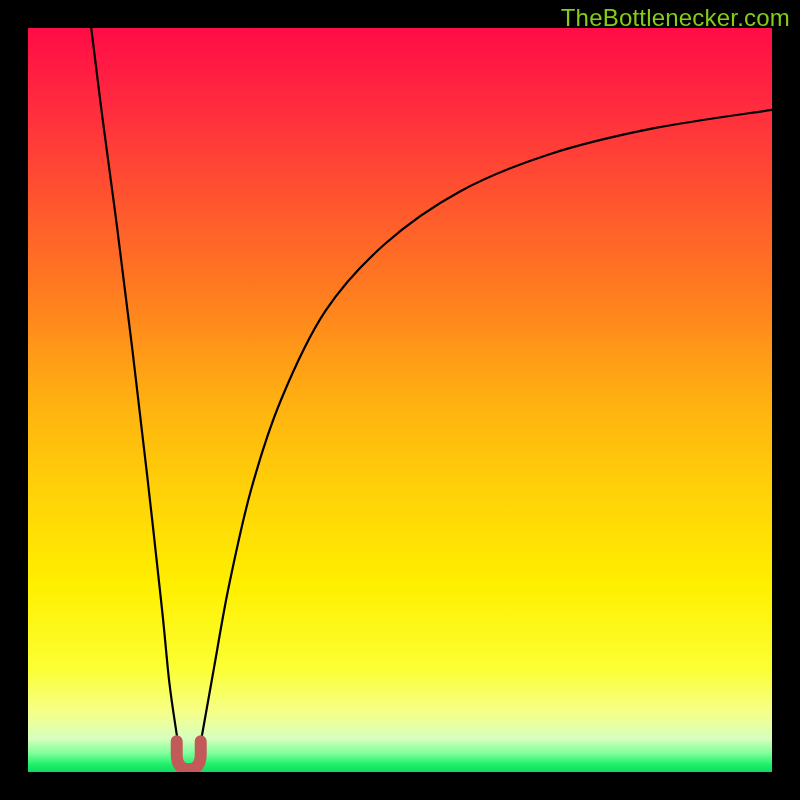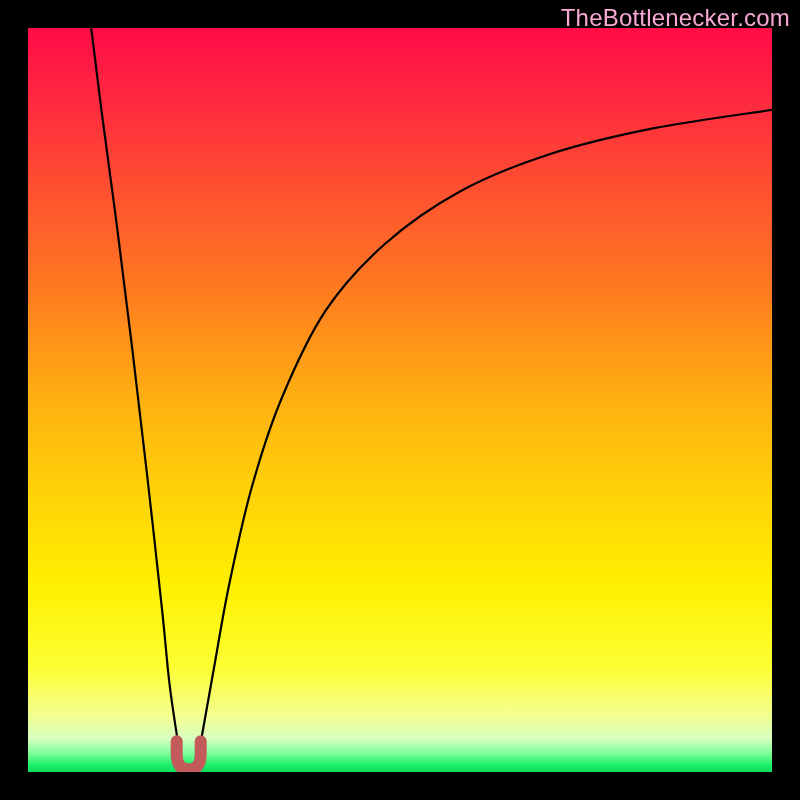--- a/index.html
+++ b/index.html
@@ -23,21 +23,21 @@
     position: absolute;
     left: 28px;
     top: 28px;
     width: 744px;
     height: 744px;
   }
   .watermark {
     position: absolute;
     top: 4px;
     right: 10px;
-    color: #f9a8d4;
+    color: #84cc16;
     font-size: 24px;
     font-weight: 400;
     letter-spacing: 0.2px;
   }
 </style>
 </head>
 <body>
 
 <div class="frame">
 

